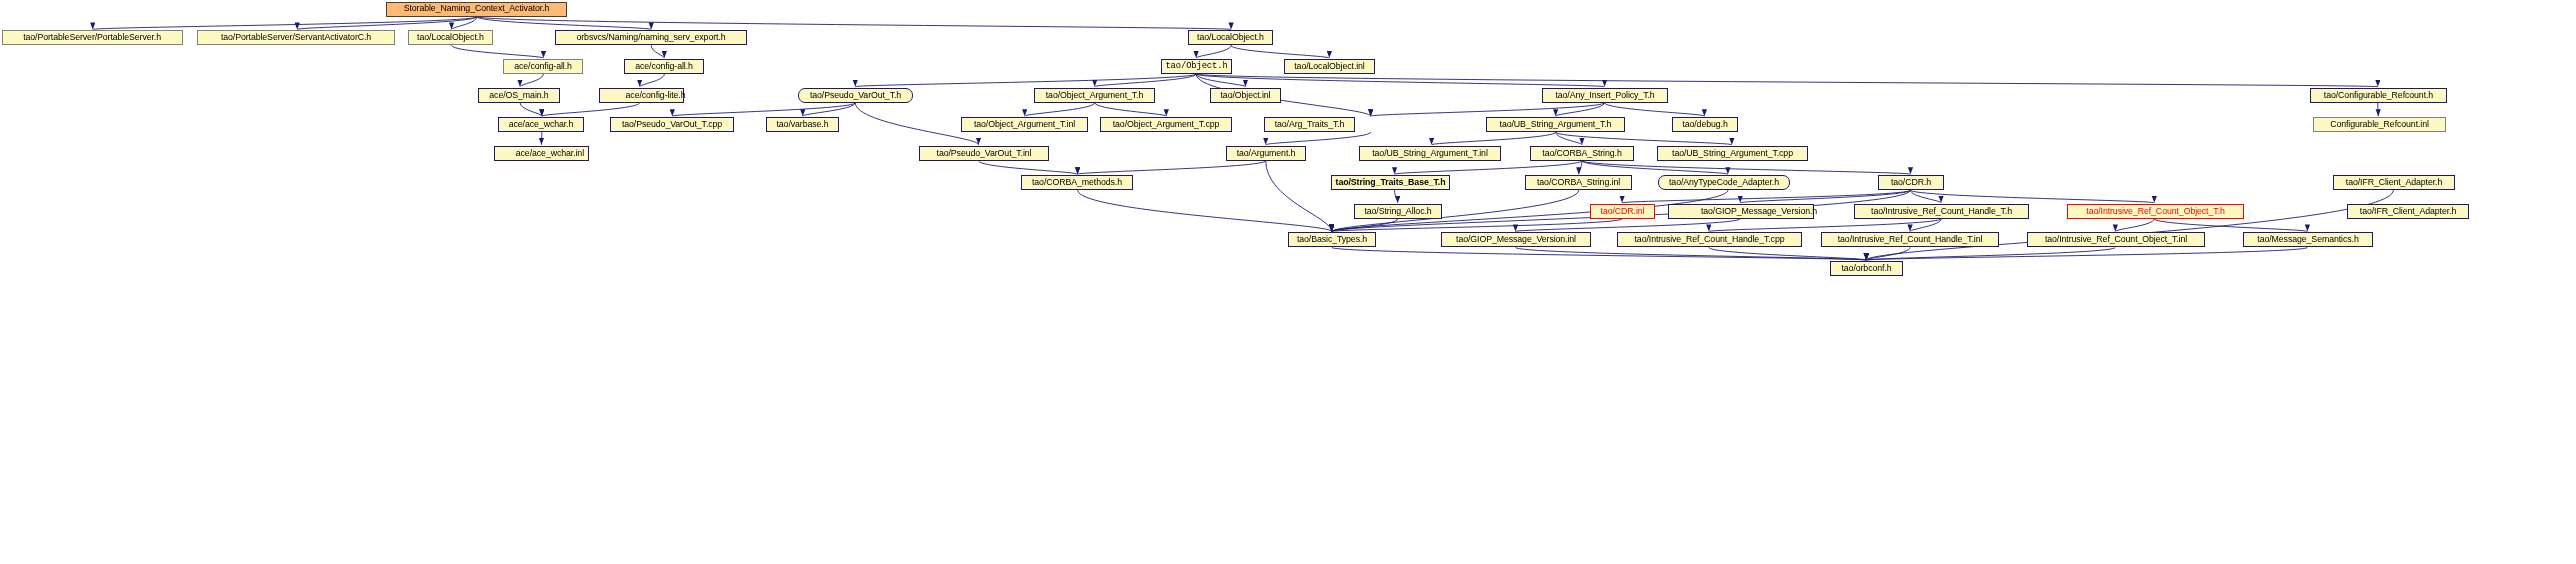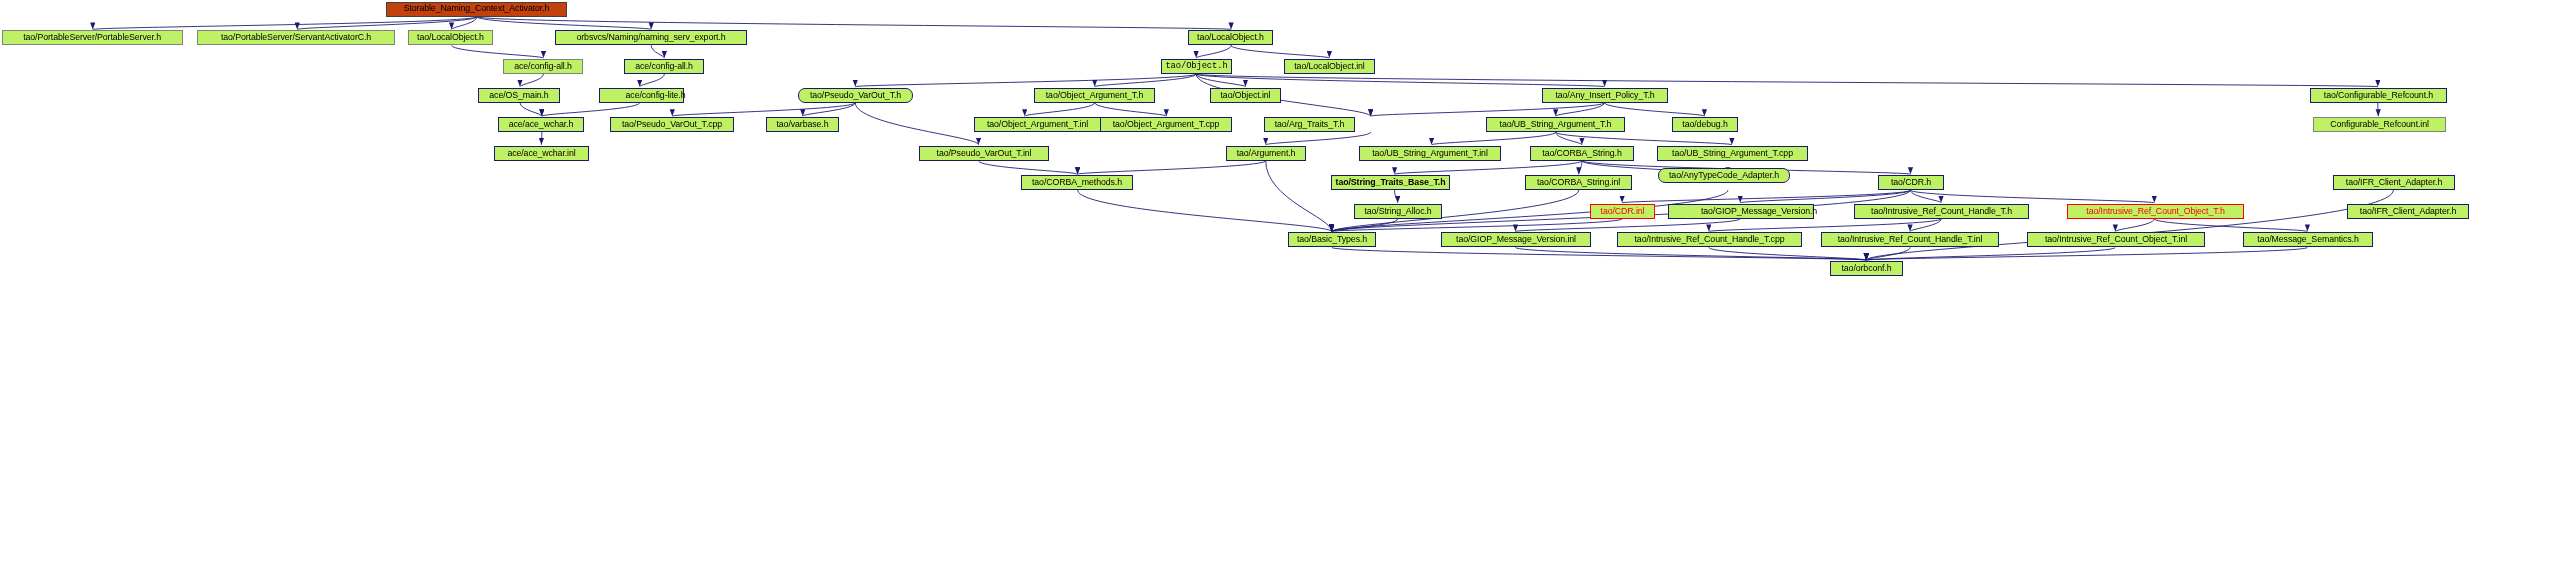--- a/index.html
+++ b/index.html
@@ -1,24 +1,24 @@
 <!DOCTYPE html>
 <html style="font-size:12.7px"><head>
 <meta charset="utf-8">
 <style>
   html,body{margin:0;padding:0;background:#ffffff;}
   #canvas{position:relative;width:2576px;height:564px;background:#ffffff;
           font-family:"Liberation Sans","DejaVu Sans",sans-serif;overflow:hidden;}
   #edges{position:absolute;left:0;top:0;width:2576px;height:564px;pointer-events:none;}
   .node{position:absolute;box-sizing:border-box;display:flex;align-items:center;
-        justify-content:center;white-space:nowrap;background:#bef264;
+        justify-content:center;white-space:nowrap;background:#fef9c3;
         border:0.8px solid #808080;color:#000000;font-size:8.8px;height:15px;
         letter-spacing:-0.1px;}
   .node.solid{border:0.8px solid #191970;}
-  .node.root{background:#c2410c;border:0.8px solid #404040;}
+  .node.root{background:#fdba74;border:0.8px solid #404040;}
   .node.redb{border:0.8px solid #ff0000;color:#ff0000;}
   .node .lbl{padding:0 4px;line-height:13.5px;}
 </style>
 </head>
 <body>
 
 <div id="canvas">
   <svg id="edges" viewBox="0 0 3236 709" xmlns="http://www.w3.org/2000/svg">
     <defs>
       <marker id="ah" markerWidth="9" markerHeight="9" refX="8" refY="3" orient="auto" markerUnits="strokeWidth">
@@ -145,39 +145,39 @@
       </div>
       <div class="node solid" style="left: 498px; top: 117px; width: 86px;">
         <span class="lbl">ace/ace_wchar.h</span>
       </div>
       <div class="node solid" style="left: 610px; top: 117px; width: 124px;">
         <span class="lbl">tao/Pseudo_VarOut_T.cpp</span>
       </div>
       <div class="node solid" style="left: 766px; top: 117px; width: 73px;">
         <span class="lbl">tao/varbase.h</span>
       </div>
-      <div class="node solid" style="left: 961px; top: 117px; width: 127px; margin-left: 13px;">
+      <div class="node solid" style="left: 961px; top: 117px; width: 127px;">
         <span class="lbl">tao/Object_Argument_T.inl</span>
       </div>
       <div class="node solid" style="left: 1100px; top: 117px; width: 132px;">
         <span class="lbl">tao/Object_Argument_T.cpp</span>
       </div>
       <div class="node solid" style="left: 1264px; top: 117px; width: 91px;">
         <span class="lbl">tao/Arg_Traits_T.h</span>
       </div>
       <div class="node solid" style="left: 1486px; top: 117px; width: 139px;">
         <span class="lbl">tao/UB_String_Argument_T.h</span>
       </div>
       <div class="node solid" style="left: 1672px; top: 117px; width: 66px;">
         <span class="lbl">tao/debug.h</span>
       </div>
       <div class="node " style="left: 2313px; top: 117px; width: 133px;">
         <span class="lbl">Configurable_Refcount.inl</span>
       </div>
-      <div class="node solid" style="left: 494px; top: 146px; width: 95px;">
+      <div class="node solid" style="left: 494px; top: 146px; width: 95px; justify-content: flex-end;">
         <span class="lbl">ace/ace_wchar.inl</span>
       </div>
       <div class="node solid" style="left: 919px; top: 146px; width: 130px;">
         <span class="lbl">tao/Pseudo_VarOut_T.inl</span>
       </div>
       <div class="node solid" style="left: 1226px; top: 146px; width: 80px;">
         <span class="lbl">tao/Argument.h</span>
       </div>
       <div class="node solid" style="left: 1359px; top: 146px; width: 142px; text-align: right;">
         <span class="lbl">tao/UB_String_Argument_T.inl</span>
@@ -190,21 +190,21 @@
       </div>
       <div class="node solid" style="left: 1021px; top: 175px; width: 112px;">
         <span class="lbl">tao/CORBA_methods.h</span>
       </div>
       <div class="node solid" style="left: 1331px; top: 175px; width: 119px; font-weight: bold;">
         <span class="lbl">tao/String_Traits_Base_T.h</span>
       </div>
       <div class="node solid" style="left: 1525px; top: 175px; width: 107px;">
         <span class="lbl">tao/CORBA_String.inl</span>
       </div>
-      <div class="node solid" style="left: 1658px; top: 168px; width: 132px; border-radius: 7px;">
+      <div class="node solid" style="left: 1658px; top: 175px; width: 132px; border-radius: 7px;">
         <span class="lbl">tao/AnyTypeCode_Adapter.h</span>
       </div>
       <div class="node solid" style="left: 1878px; top: 175px; width: 66px;">
         <span class="lbl">tao/CDR.h</span>
       </div>
       <div class="node solid" style="left: 2333px; top: 175px; width: 122px;">
         <span class="lbl">tao/IFR_Client_Adapter.h</span>
       </div>
       <div class="node solid" style="left: 1354px; top: 204px; width: 88px;">
         <span class="lbl">tao/String_Alloc.h</span>

